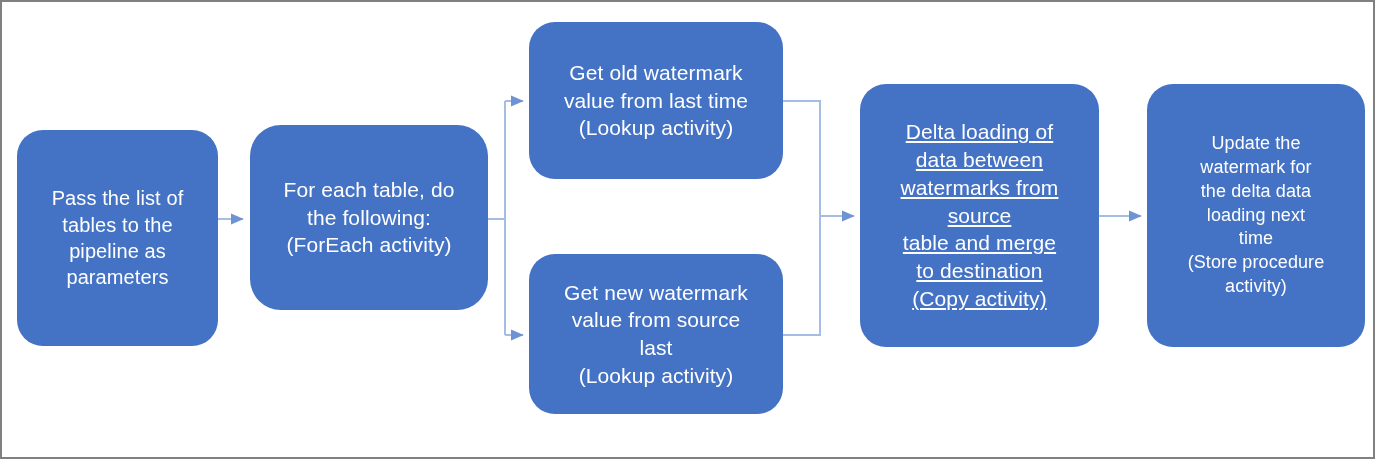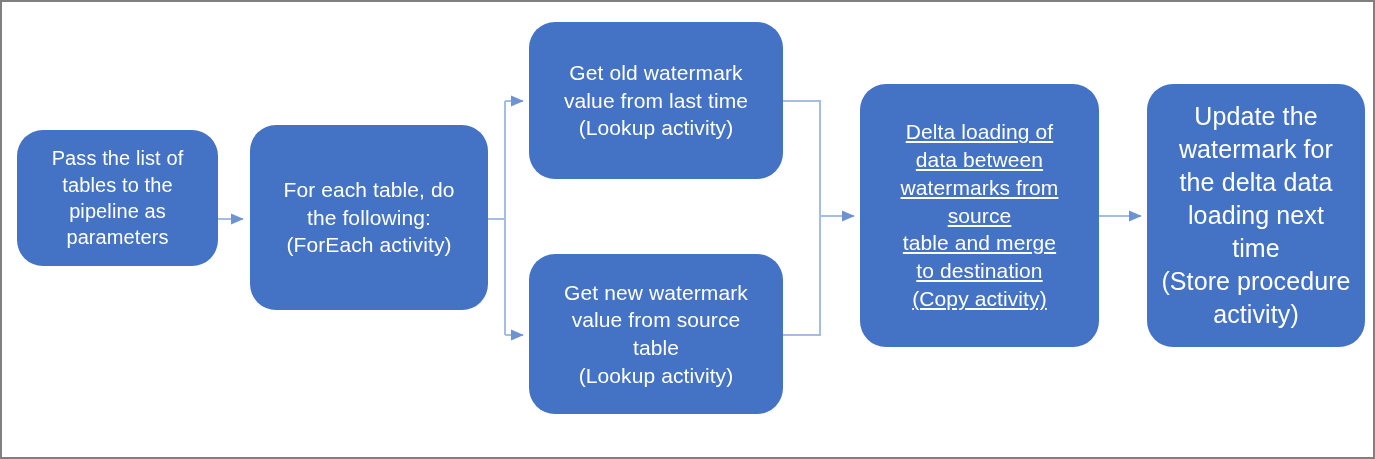--- a/index.html
+++ b/index.html
@@ -26,26 +26,26 @@
     align-items: center;
     justify-content: center;
     text-align: center;
     box-sizing: border-box;
     padding: 0 8px;
     line-height: 1.32;
     white-space: pre-line;
     font-size: 21px;
     letter-spacing: 0.1px;
   }
-  #node-pass   { left: 15px;   top: 128px; width: 201px; height: 136px; font-size: 20px; }
-  #node-foreach{ left: 248px;  top: 123px; width: 238px; height: 185px; font-size: 21px; }
+  #node-pass   { left: 15px;   top: 128px; width: 201px; height: 216px; font-size: 20px; }
+  #node-foreach{ left: 248px;  top: 123px; width: 238px; height: 185px; font-size: 21px; border-radius: 31px; }
   #node-old    { left: 527px;  top: 20px;  width: 254px; height: 157px; font-size: 21px; }
   #node-new    { left: 527px;  top: 252px; width: 254px; height: 160px; font-size: 21px; }
   #node-delta  { left: 858px;  top: 82px;  width: 239px; height: 263px; font-size: 21px; text-decoration: underline; }
-  #node-update { left: 1145px; top: 82px;  width: 218px; height: 263px; font-size: 25px; }
+  #node-update { left: 1145px; top: 82px;  width: 218px; height: 263px; font-size: 18px; }
 
   #connectors {
     position: absolute;
     left: 0; top: 0;
     width: 1375px; height: 459px;
     pointer-events: none;
   }
 </style>
 </head>
 <body>
@@ -96,21 +96,21 @@
   <div class="node" id="node-foreach">For each table, do
 the following:
 (ForEach activity)</div>
 
   <div class="node" id="node-old">Get old watermark
 value from last time
 (Lookup activity)</div>
 
   <div class="node" id="node-new">Get new watermark
 value from source
-table
+last
 (Lookup activity)</div>
 
   <div class="node" id="node-delta">Delta loading of
 data between
 watermarks from
 source
 table and merge
 to destination
 (Copy activity)</div>
 

